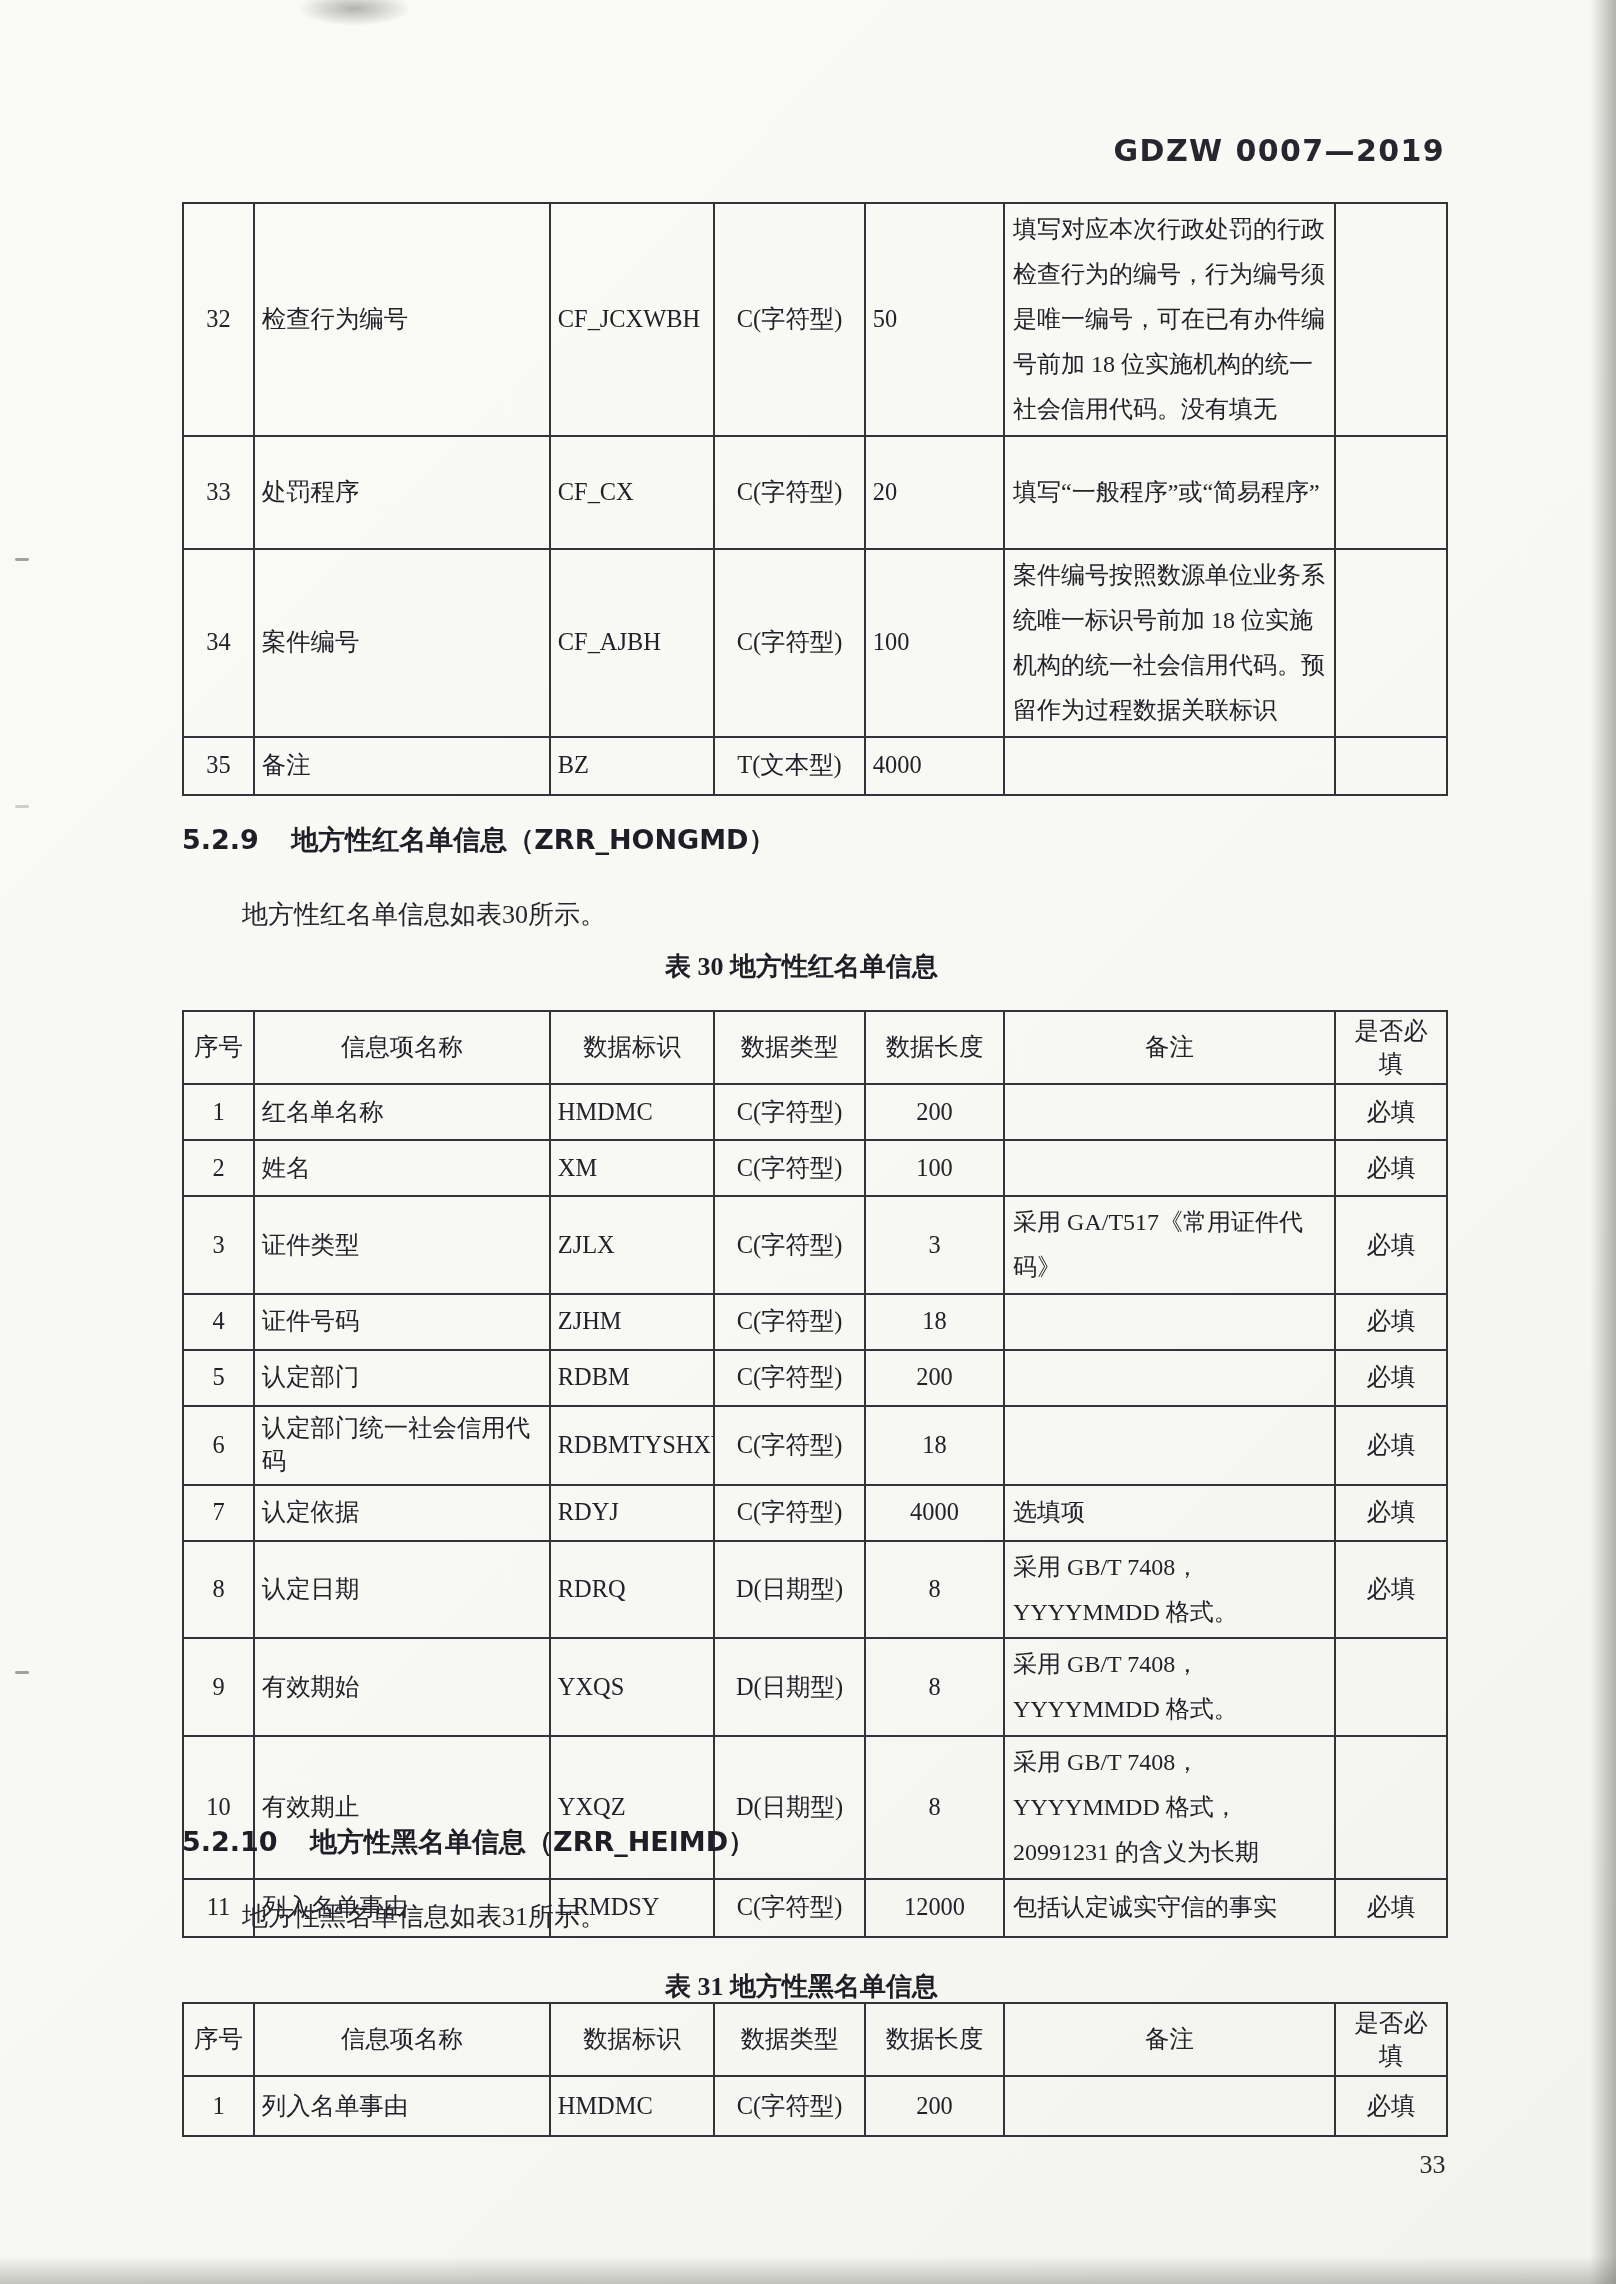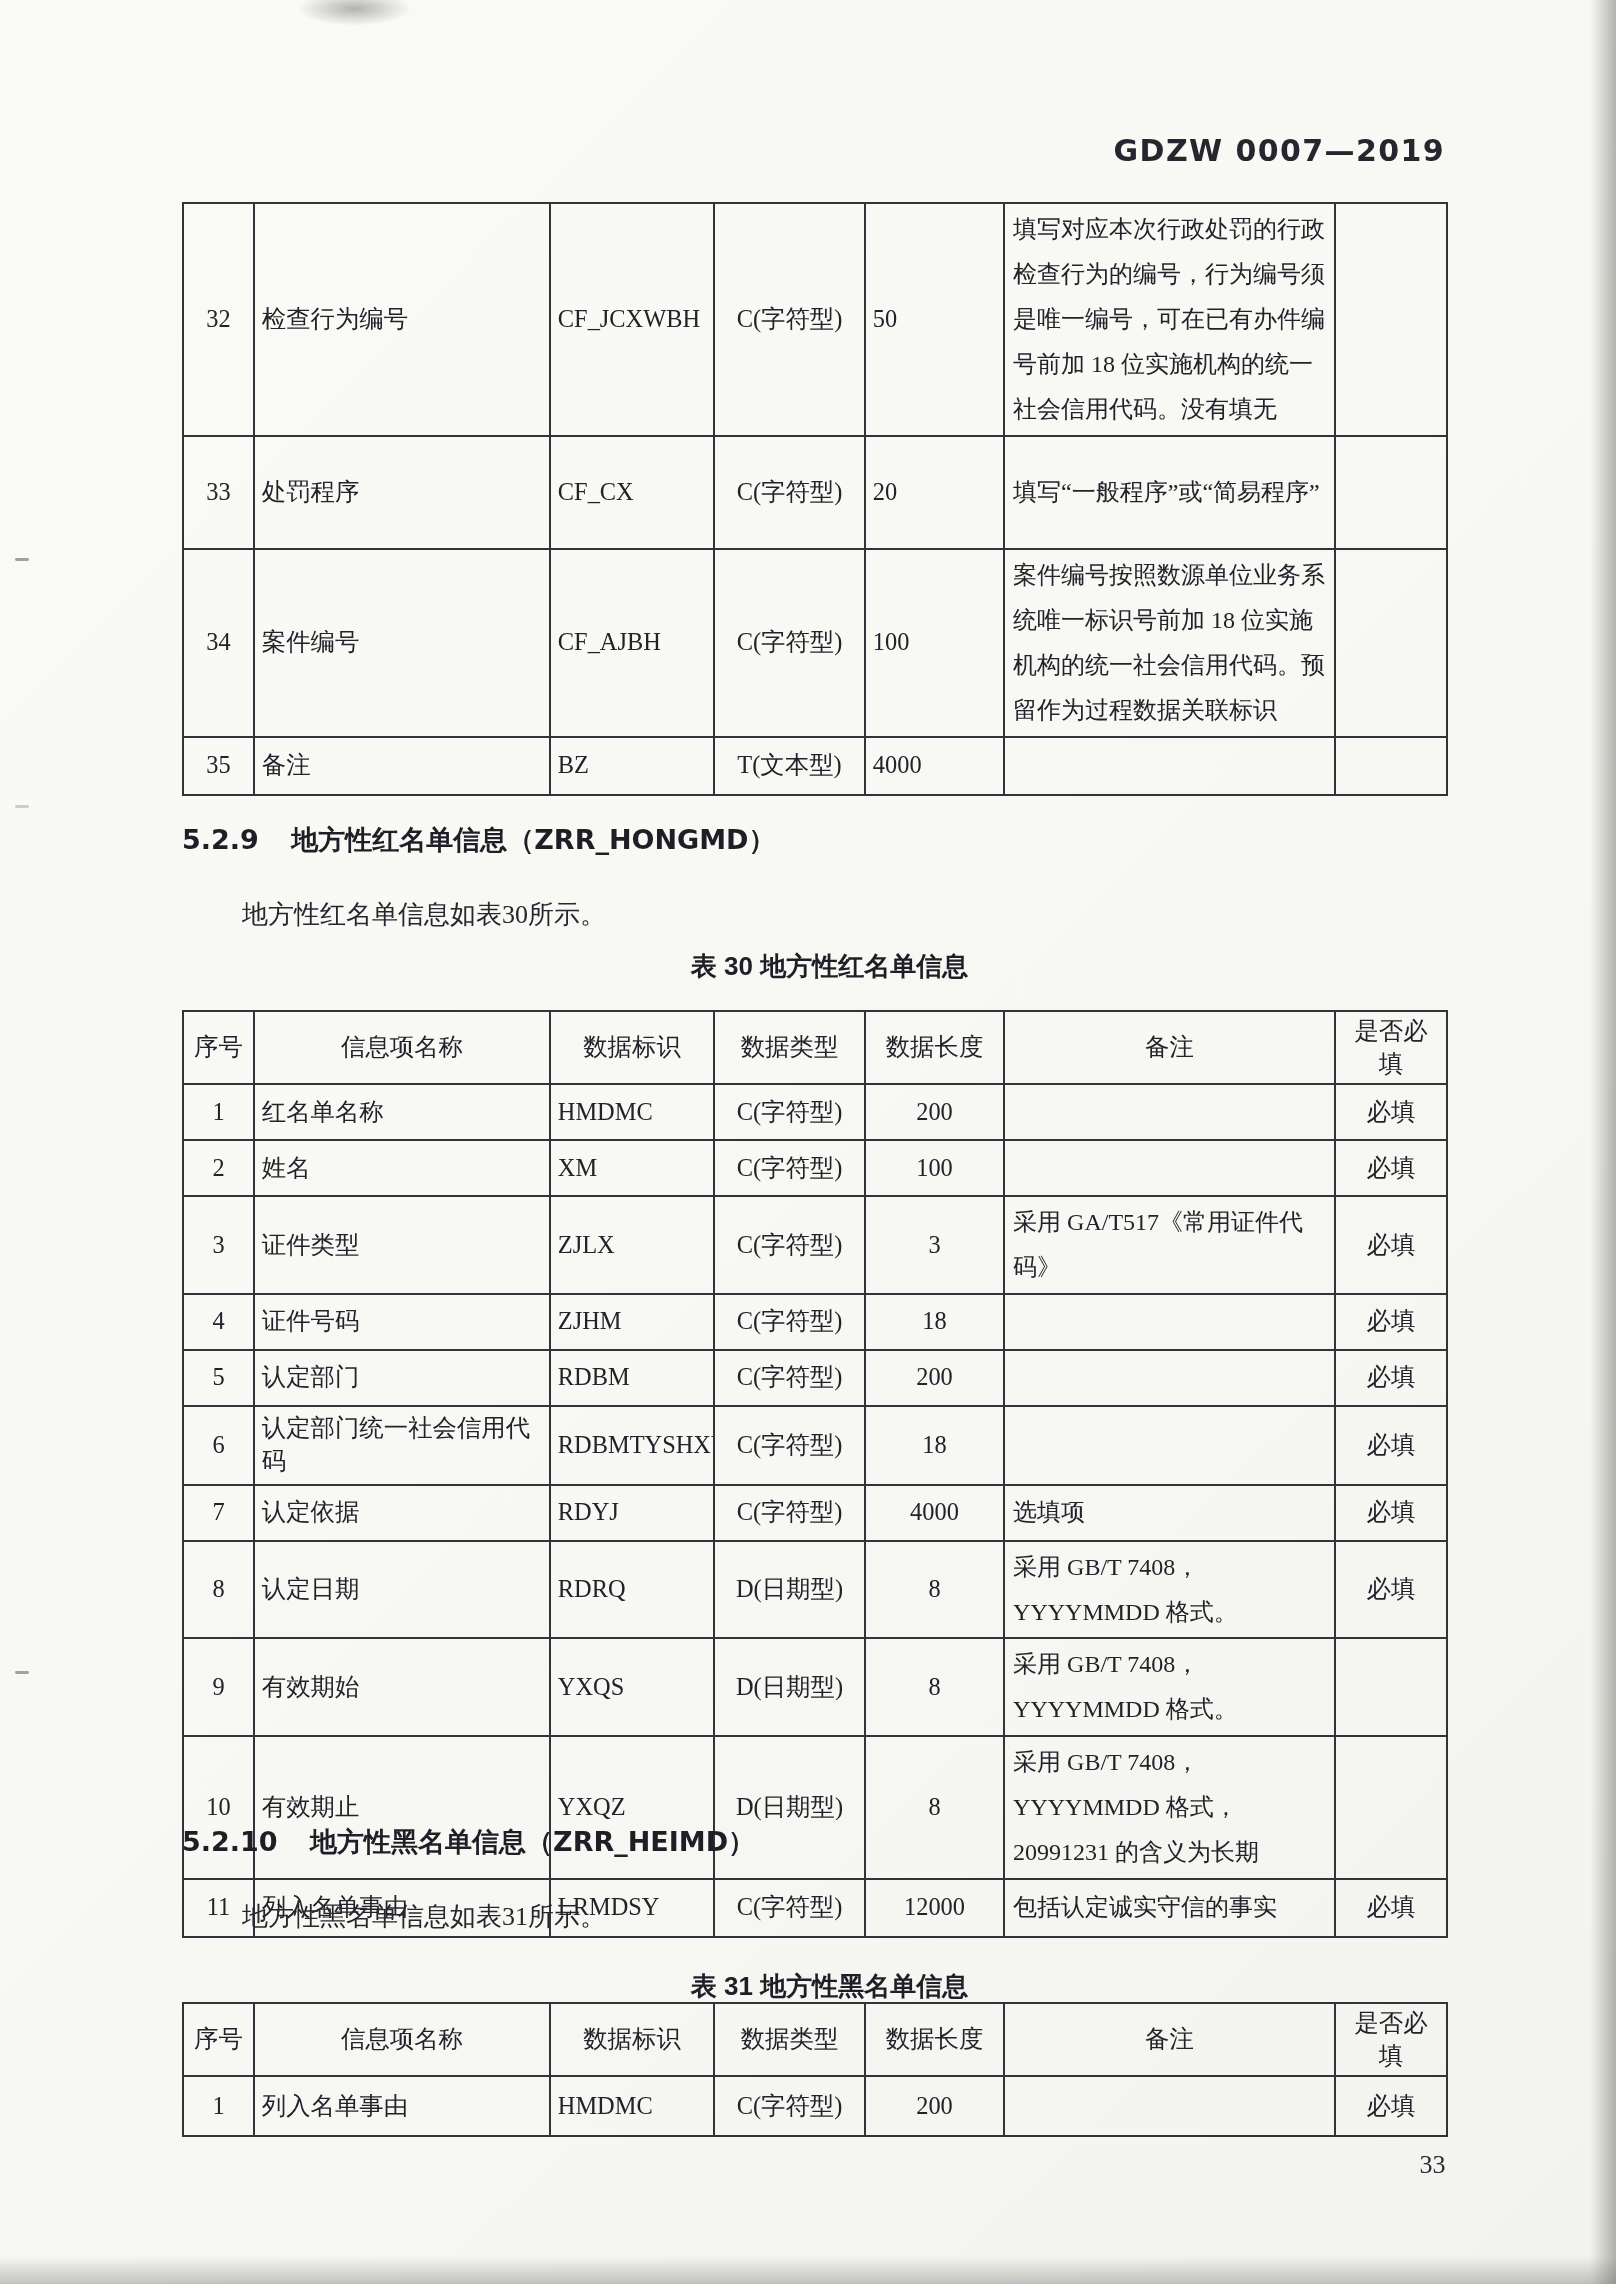--- a/index.html
+++ b/index.html
@@ -59,22 +59,22 @@
   }
   .sec-heading .sec-num{margin-right:23px;}
   .h-9{top:822px;}
   .h-10{top:1824px;}
   .intro{
     position:absolute;left:242px;font-size:26px;color:#26262e;text-align:right;
   }
   .i-9{top:897px;}
   .i-10{top:1899px;}
   .caption{
-    position:absolute;left:198px;width:1263px;text-align:center;
-    font-family:Liberation Sans, sans-serif;
+    position:absolute;left:170px;width:1263px;text-align:center;
+    font-family:Liberation Serif, serif;
     font-weight:700;font-size:26px;color:#1e1e26;
   }
   .cap-30{top:949px;}
   .cap-31{top:1969px;}
   .page-num{
     position:absolute;top:2150px;left:1392px;width:81px;text-align:center;
     font-size:26px;color:#2a2a32;
   }
 </style>
 </head>

